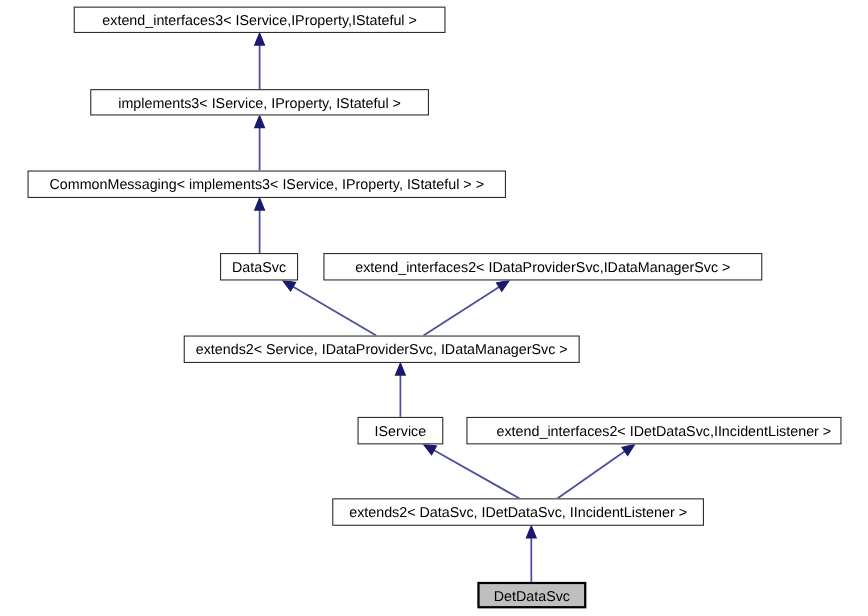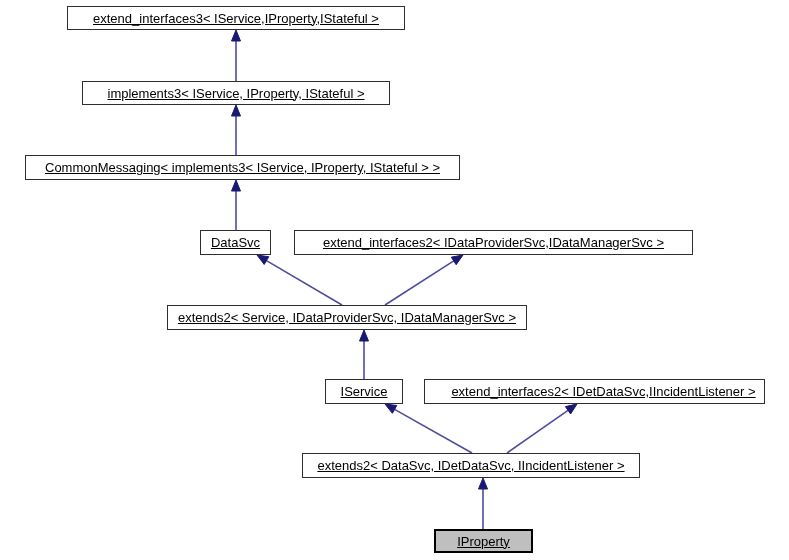--- a/index.html
+++ b/index.html
@@ -28,21 +28,20 @@
     background: #ffffff;
     border: 1px solid #2e2e2e;
     color: #000000;
     font-size: 13px;
     line-height: 1;
     display: flex;
     align-items: center;
     justify-content: center;
     white-space: nowrap;
     cursor: pointer;
-    text-decoration: underline;
   }
   .node.selected {
     background: #bfbfbf;
     border: 2px solid #000000;
     cursor: default;
   }
 </style>
 </head>
 <body>
 
@@ -70,15 +69,15 @@
   <div id="nodes">
       <div class="node" style="left: 67px; top: 6px; width: 338px; height: 24px;">extend_interfaces3&lt; IService,IProperty,IStateful &gt;</div>
       <div class="node" style="left: 82px; top: 81px; width: 308px; height: 24px;">implements3&lt; IService, IProperty, IStateful &gt;</div>
       <div class="node" style="left: 1px; top: 155px; width: 435px; height: 25px; margin-left: 24px;">CommonMessaging&lt; implements3&lt; IService, IProperty, IStateful &gt; &gt;</div>
       <div class="node" style="left: 200px; top: 230px; width: 71px; height: 25px;">DataSvc</div>
       <div class="node" style="left: 294px; top: 230px; width: 399px; height: 25px;">extend_interfaces2&lt; IDataProviderSvc,IDataManagerSvc &gt;</div>
       <div class="node" style="left: 167px; top: 305px; width: 360px; height: 25px;">extends2&lt; Service, IDataProviderSvc, IDataManagerSvc &gt;</div>
       <div class="node" style="left: 325px; top: 379px; width: 78px; height: 25px;">IService</div>
       <div class="node" style="left: 424px; top: 379px; width: 341px; height: 25px; padding-left: 18px;">extend_interfaces2&lt; IDetDataSvc,IIncidentListener &gt;</div>
       <div class="node" style="left: 302px; top: 453px; width: 338px; height: 25px;">extends2&lt; DataSvc, IDetDataSvc, IIncidentListener &gt;</div>
-      <div class="node selected" style="left: 434px; top: 529px; width: 99px; height: 24px;">IProperty</div>
+      <div class="node selected" style="left: 434px; top: 529px; width: 99px; height: 24px;">DetDataSvc</div>
     </div>
 </div>
 
 </body></html>

